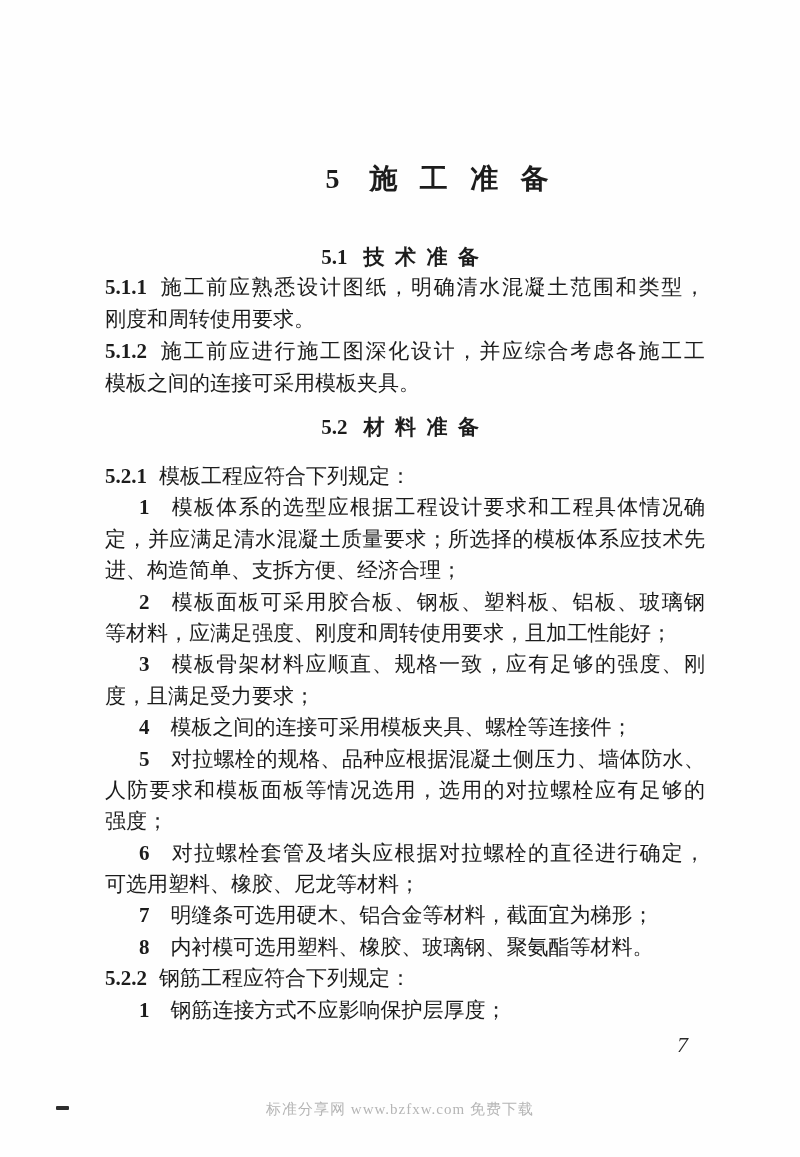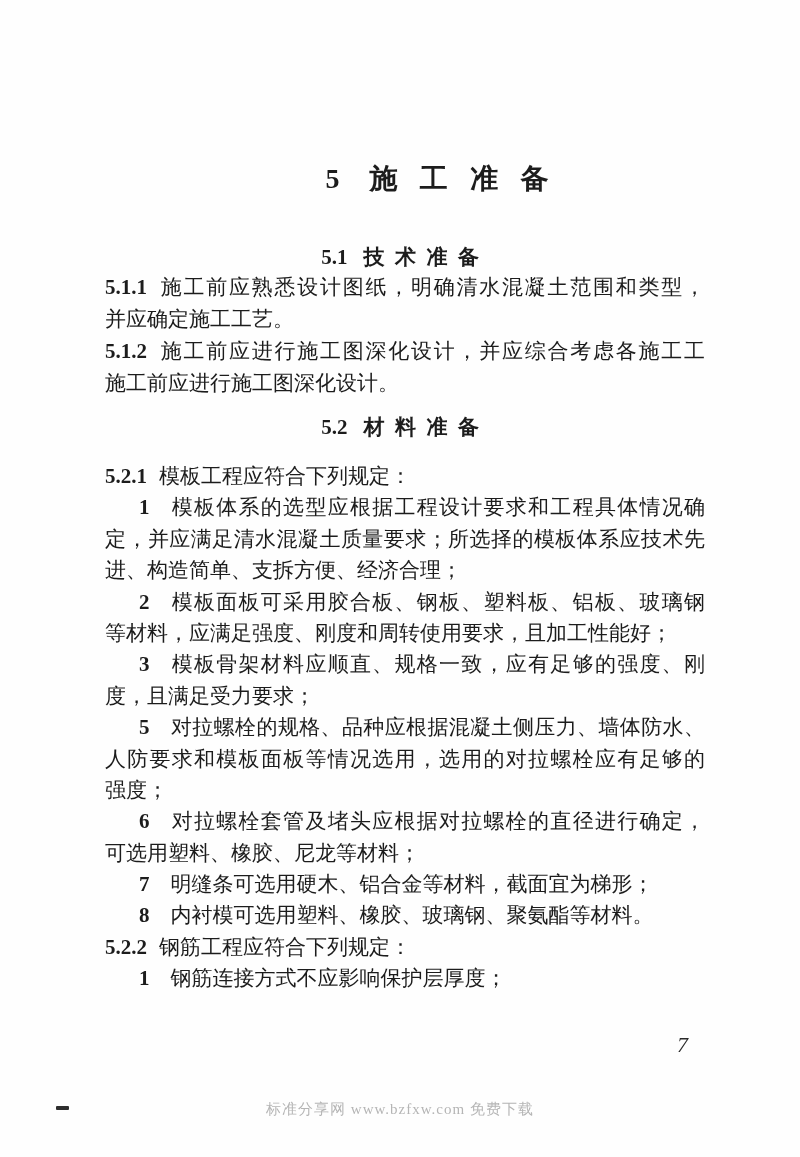--- a/index.html
+++ b/index.html
@@ -107,38 +107,39 @@
   <div class="chapter-title">
     <span class="num">5</span><span class="ttl">施工准备</span>
   </div>
 
   <div class="section-heading" id="section1-heading">
     <span class="num">5.1</span><span class="ttl">技术准备</span>
   </div>
 
   <div class="body-block" id="body1">
       <div class="line clause full"><span class="lbl">5.1.1</span><span class="txt">施工前应熟悉设计图纸，明确清水混凝土范围和类型，</span></div>
-      <div class="line cont"><span class="txt">并应确定施工工艺。</span></div>
+      <div class="line cont"><span class="txt">刚度和周转使用要求。</span></div>
       <div class="line clause full"><span class="lbl">5.1.2</span><span class="txt">施工前应进行施工图深化设计，并应综合考虑各施工工</span></div>
-      <div class="line cont"><span class="txt">施工前应进行施工图深化设计。</span></div>
+      <div class="line cont"><span class="txt">模板之间的连接可采用模板夹具。</span></div>
     </div>
 
   <div class="section-heading" id="section2-heading">
     <span class="num">5.2</span><span class="ttl">材料准备</span>
   </div>
 
   <div class="body-block" id="body2">
       <div class="line clause"><span class="lbl">5.2.1</span><span class="txt">模板工程应符合下列规定：</span></div>
       <div class="line item full"><span class="lbl">1</span><span class="txt">模板体系的选型应根据工程设计要求和工程具体情况确</span></div>
       <div class="line cont full"><span class="txt">定，并应满足清水混凝土质量要求；所选择的模板体系应技术先</span></div>
       <div class="line cont"><span class="txt">进、构造简单、支拆方便、经济合理；</span></div>
       <div class="line item full"><span class="lbl">2</span><span class="txt">模板面板可采用胶合板、钢板、塑料板、铝板、玻璃钢</span></div>
       <div class="line cont"><span class="txt">等材料，应满足强度、刚度和周转使用要求，且加工性能好；</span></div>
       <div class="line item full"><span class="lbl">3</span><span class="txt">模板骨架材料应顺直、规格一致，应有足够的强度、刚</span></div>
       <div class="line cont"><span class="txt">度，且满足受力要求；</span></div>
+      <div class="line item"><span class="lbl">4</span><span class="txt">模板之间的连接可采用模板夹具、螺栓等连接件；</span></div>
       <div class="line item full"><span class="lbl">5</span><span class="txt">对拉螺栓的规格、品种应根据混凝土侧压力、墙体防水、</span></div>
       <div class="line cont full"><span class="txt">人防要求和模板面板等情况选用，选用的对拉螺栓应有足够的</span></div>
       <div class="line cont"><span class="txt">强度；</span></div>
       <div class="line item full"><span class="lbl">6</span><span class="txt">对拉螺栓套管及堵头应根据对拉螺栓的直径进行确定，</span></div>
       <div class="line cont"><span class="txt">可选用塑料、橡胶、尼龙等材料；</span></div>
       <div class="line item"><span class="lbl">7</span><span class="txt">明缝条可选用硬木、铝合金等材料，截面宜为梯形；</span></div>
       <div class="line item"><span class="lbl">8</span><span class="txt">内衬模可选用塑料、橡胶、玻璃钢、聚氨酯等材料。</span></div>
       <div class="line clause"><span class="lbl">5.2.2</span><span class="txt">钢筋工程应符合下列规定：</span></div>
       <div class="line item"><span class="lbl">1</span><span class="txt">钢筋连接方式不应影响保护层厚度；</span></div>
     </div>

